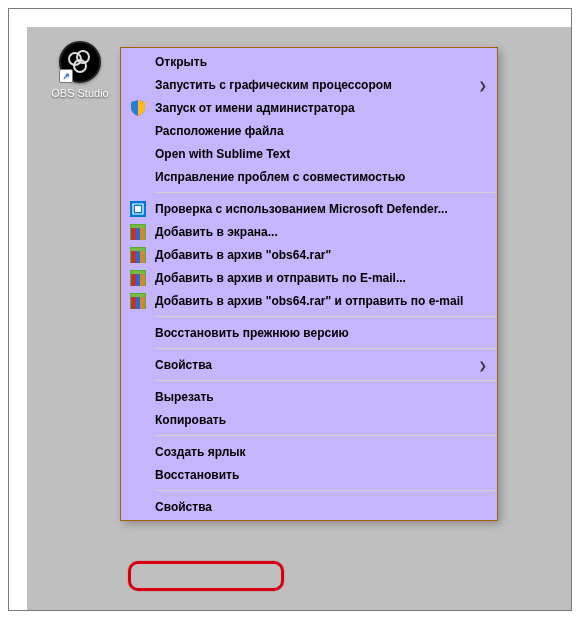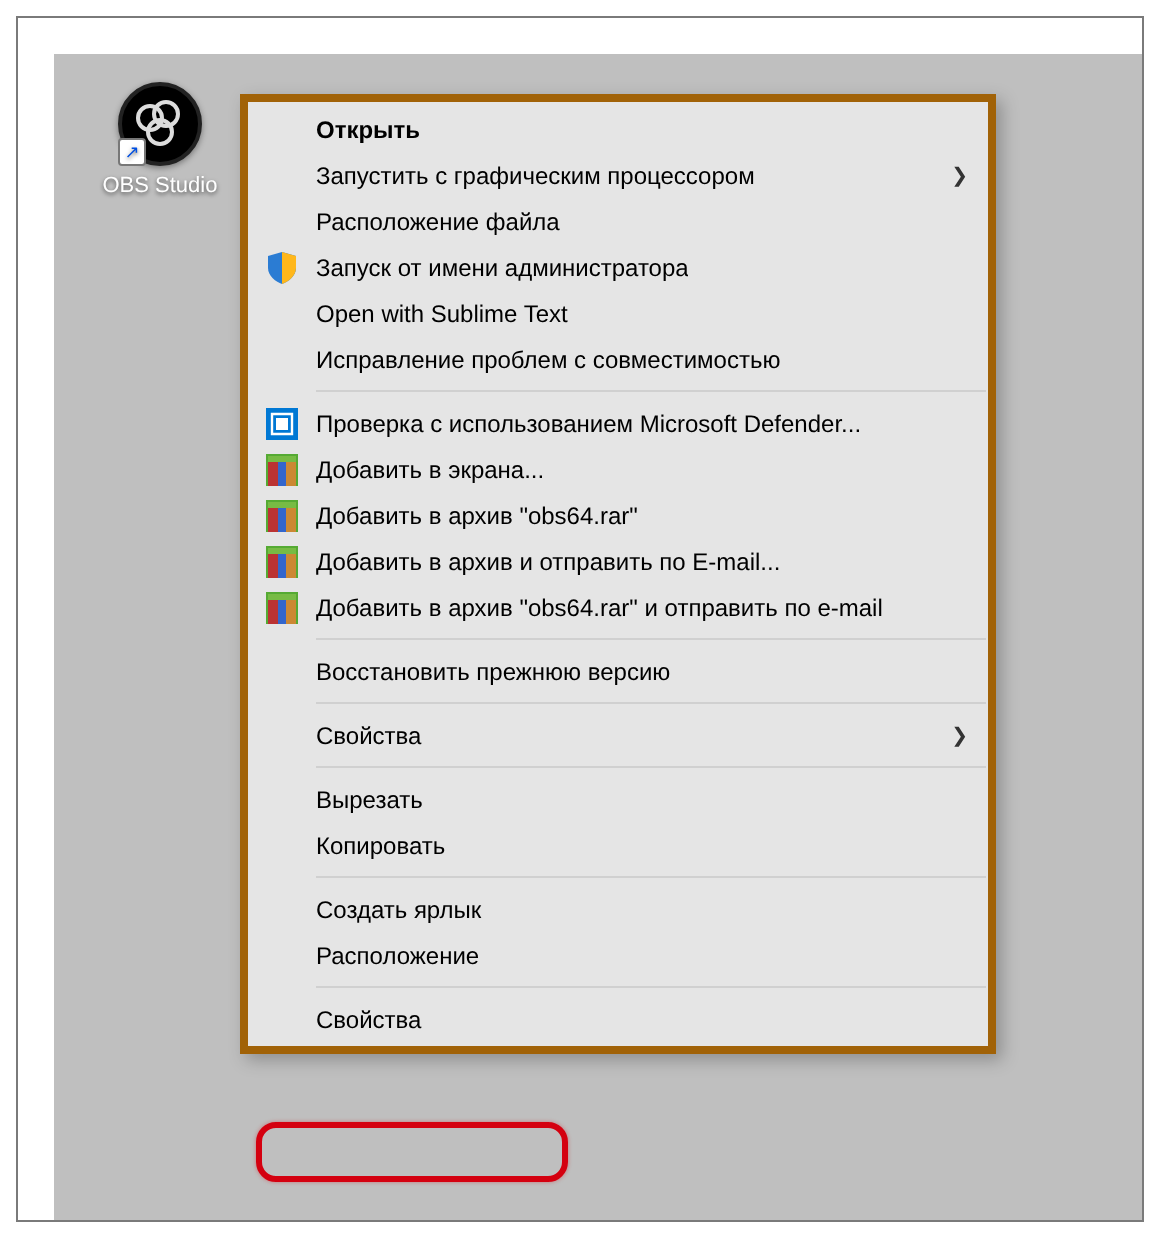--- a/index.html
+++ b/index.html
@@ -55,35 +55,35 @@
       position: absolute; left: -2px; bottom: -2px;
       width: 14px; height: 14px; background: #fff;
       border: 1px solid #777; border-radius: 2px;
       display: flex; align-items: center; justify-content: center;
       font-size: 9px; color: #004fe1;
     }
     .context-menu {
       position: absolute;
       left: 93px; top: 20px;
       width: 378px;
-      background: #e5e5e5;
-      border: 4px solid #a16207;
+      background: #c4b5fd;
+      border: 1px solid #a16207;
       box-shadow: 3px 3px 8px rgba(0,0,0,.25);
       padding: 2px 0;
     }
     .menu-item {
       display: flex;
       align-items: center;
       height: 23px;
       padding: 0 30px 0 8px;
       position: relative;
       color: #000;
       cursor: default;
     }
-    .menu-item .txt { margin-left: 8px; white-space: nowrap; overflow: hidden; text-overflow: ellipsis; }
+    .menu-item .txt { margin-left: 8px; white-space: nowrap; overflow: hidden; text-overflow: ellipsis; font-weight: bold; }
     .menu-item .icon-slot {
       width: 18px; height: 18px; flex: 0 0 18px;
       display: flex; align-items: center; justify-content: center;
     }
     .menu-item.bold .txt { font-weight: 600; }
     .menu-item .chevron {
       position: absolute; right: 10px; top: 50%; transform: translateY(-50%);
       font-size: 10px; color: #333;
     }
     .separator {
@@ -134,31 +134,31 @@
       <div class="menu-item bold">
         <span class="icon-slot"></span>
         <span class="txt">Открыть</span>
       </div>
       <div class="menu-item">
         <span class="icon-slot"></span>
         <span class="txt">Запустить с графическим процессором</span>
         <span class="chevron">❯</span>
       </div>
       <div class="menu-item">
-        <span class="icon-slot"></span>
-        <span class="txt">Расположение файла</span>
-      </div>
-      <div class="menu-item">
         <span class="icon-slot">
           <svg class="ico-shield" viewBox="0 0 14 16">
               <path d="M7 0 L14 2 V8 C14 12 10 15 7 16 C4 15 0 12 0 8 V2 Z" fill="#2b7cd3"></path>
               <path d="M7 0 L14 2 V8 C14 12 10 15 7 16 V0 Z" fill="#ffb71b"></path>
             </svg>
         </span>
         <span class="txt">Запуск от имени администратора</span>
+      </div>
+      <div class="menu-item">
+        <span class="icon-slot"></span>
+        <span class="txt">Расположение файла</span>
       </div>
       <div class="menu-item">
         <span class="icon-slot"></span>
         <span class="txt">Open with Sublime Text</span>
       </div>
       <div class="menu-item">
         <span class="icon-slot"></span>
         <span class="txt">Исправление проблем с совместимостью</span>
       </div>
 
@@ -254,21 +254,21 @@
       </div>
 
       <div class="separator"></div>
 
       <div class="menu-item">
         <span class="icon-slot"></span>
         <span class="txt">Создать ярлык</span>
       </div>
       <div class="menu-item">
         <span class="icon-slot"></span>
-        <span class="txt">Расположение</span>
+        <span class="txt">Восстановить</span>
       </div>
 
       <div class="separator"></div>
 
       <div class="menu-item">
         <span class="icon-slot"></span>
         <span class="txt">Свойства</span>
       </div>
     </div>
 

